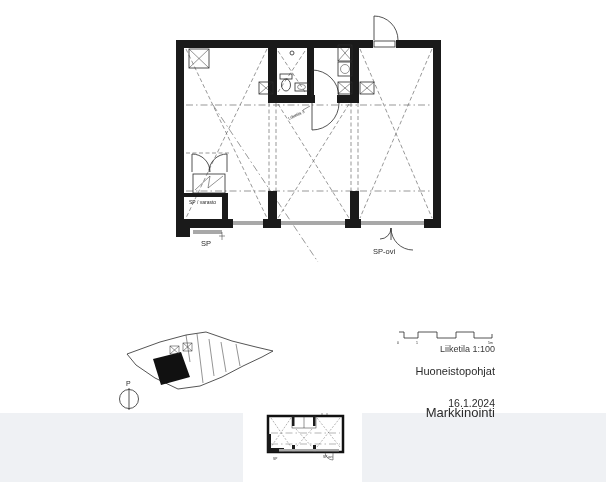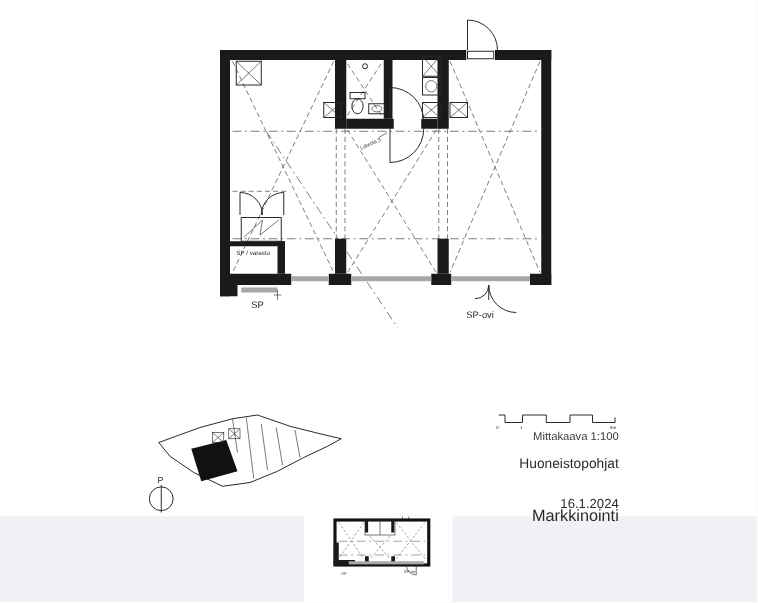--- a/index.html
+++ b/index.html
@@ -141,21 +141,21 @@
       </g>
 
       <g>
         <path class="ln" d="M399,332 L404,332 L404,338 L418,338 L418,332 L437,332 L437,338 L456,338 L456,332 L474,332 L474,338 L492,338 L492,334"></path>
         <text x="397" y="343.5" font-size="3.5" fill="#444">0</text>
         <text x="416" y="343.5" font-size="3.5" fill="#444">1</text>
         <text x="488" y="343.5" font-size="3.5" fill="#444">5m</text>
       </g>
     </svg>
 
-    <div class="tb scale">Mittakaava 1:100</div>
+    <div class="tb scale">Liiketila 1:100</div>
     <div class="tb doctype">Huoneistopohjat</div>
     <div class="tb purpose">Markkinointi</div>
     <div class="tb date">16.1.2024</div>
   </div>
 
   <div class="page2">
     <svg width="119" height="69" viewBox="0 0 119 69">
       <path class="thin" d="M79,0 L79,3 M84,0 L84,3"></path>
       <rect x="25" y="3" width="75" height="36" fill="none" stroke="#111" stroke-width="2.5"></rect>
       <rect class="w" x="49" y="3" width="2.5" height="10"></rect>

